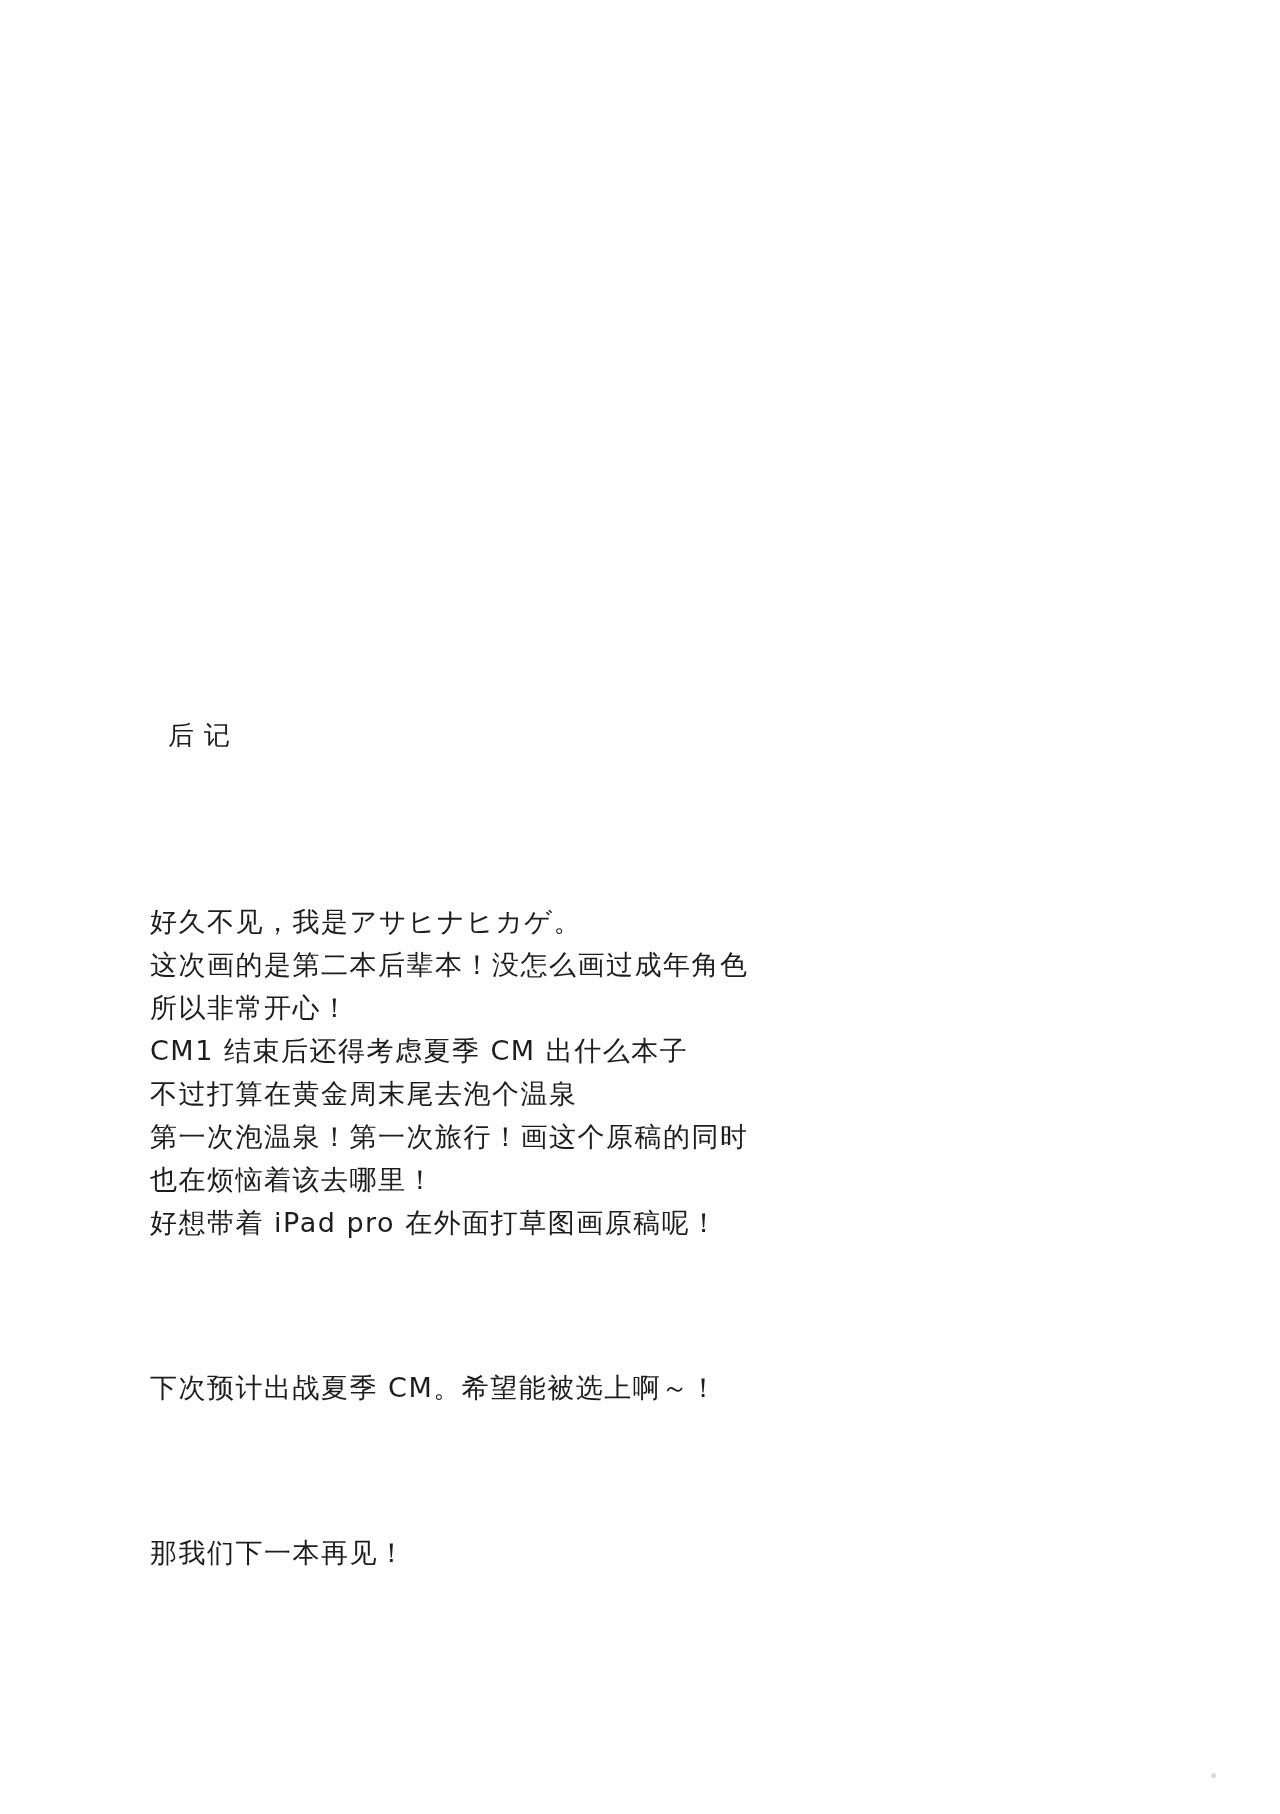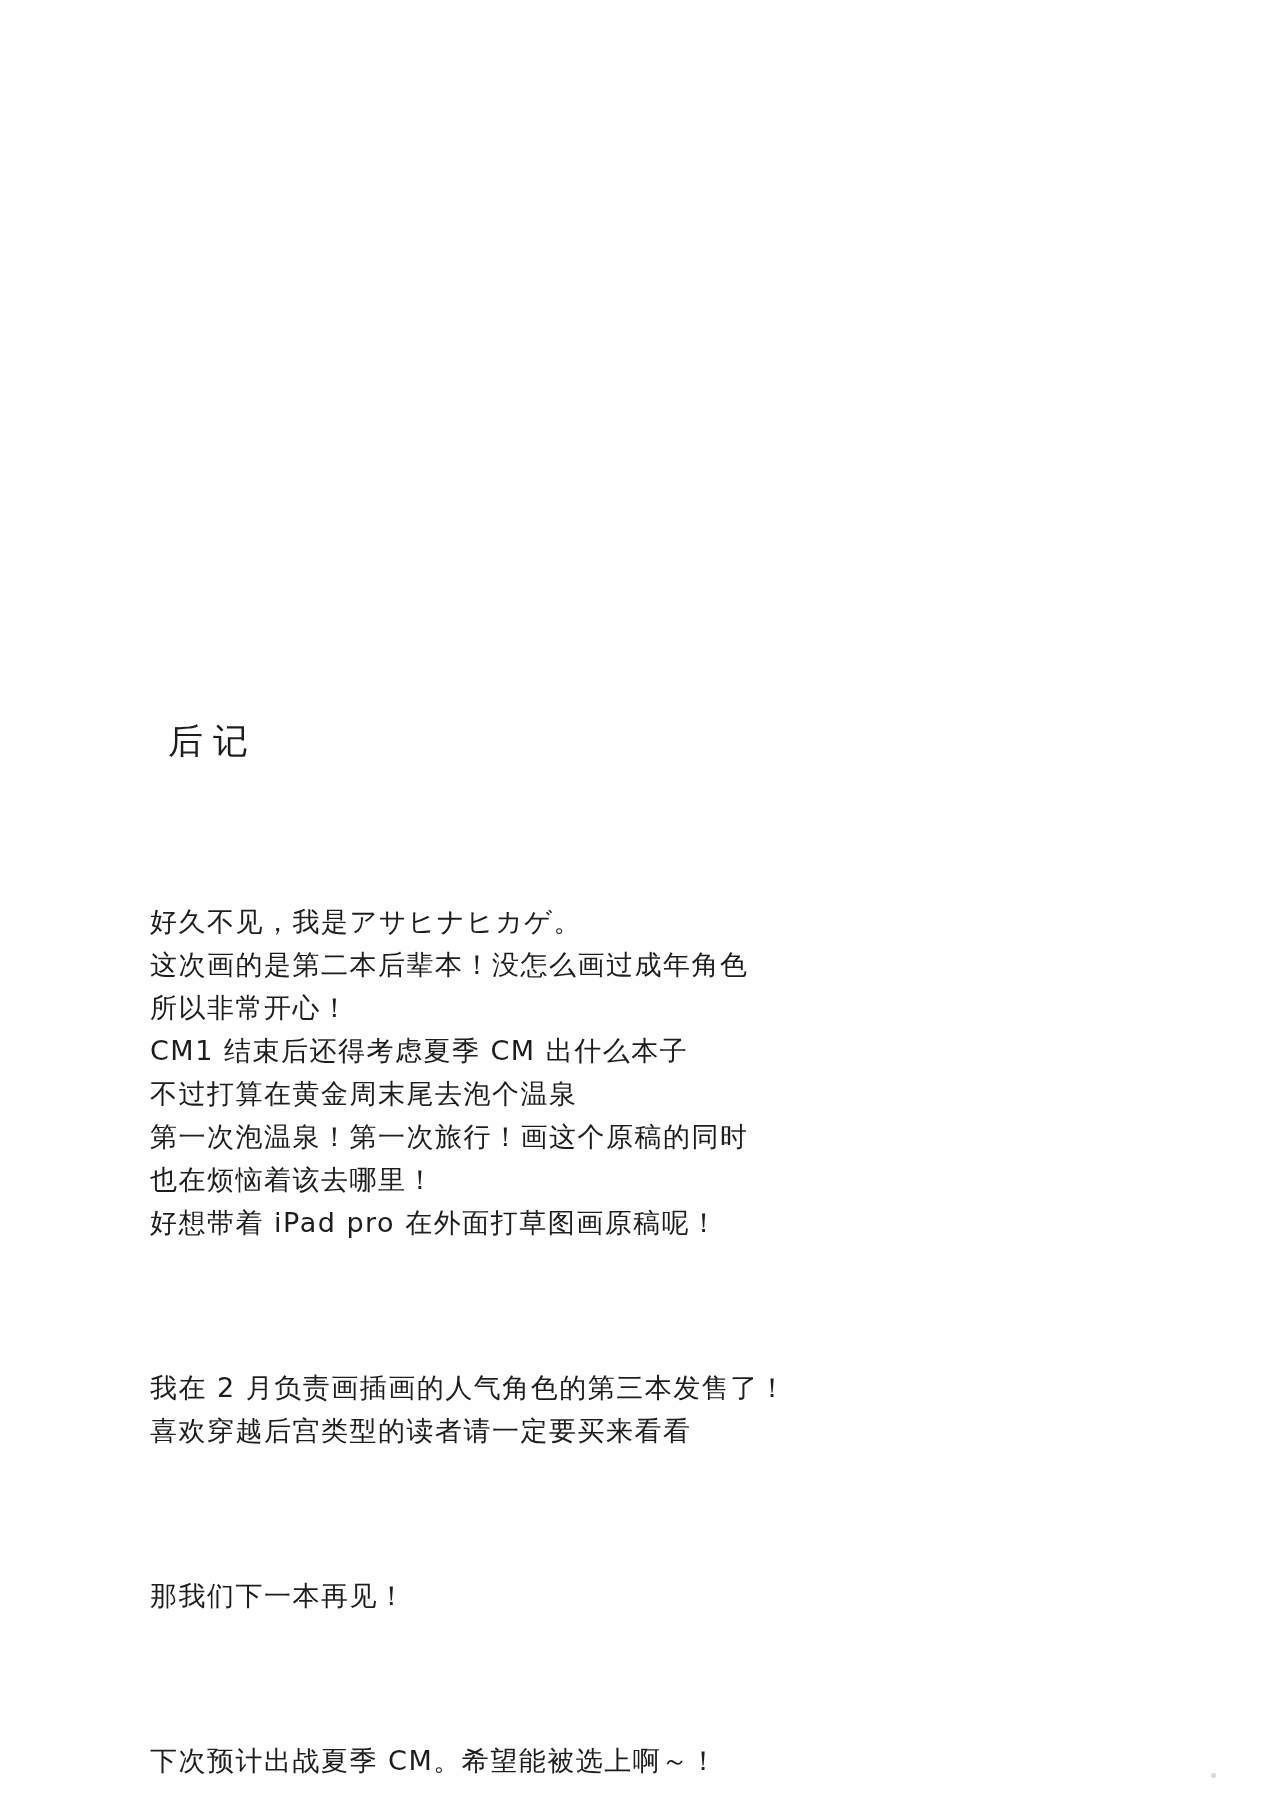--- a/index.html
+++ b/index.html
@@ -19,21 +19,21 @@
     position: absolute;
     inset: 0;
     background: #fefefe;
   }
 
   
   .afterword-title {
     position: absolute;
     left: 168px;
     top: 718px;
-    font-size: 35px;
+    font-size: 26px;
     letter-spacing: 10px;
     color: #1d1d1d;
     font-family: "DejaVu Sans", sans-serif;
     font-weight: 400;
     white-space: nowrap;
   }
 
   
   .afterword-body {
     position: absolute;
@@ -76,21 +76,19 @@
 
   <div class="afterword-body">
     <p class="para">好久不见，我是アサヒナヒカゲ。
 这次画的是第二本后辈本！没怎么画过成年角色
 所以非常开心！
 CM1 结束后还得考虑夏季 CM 出什么本子
 不过打算在黄金周末尾去泡个温泉
 第一次泡温泉！第一次旅行！画这个原稿的同时
 也在烦恼着该去哪里！
 好想带着 iPad pro 在外面打草图画原稿呢！</p>
-    <p class="para">我在 2 月负责画插画的人气角色的第三本发售了！
-喜欢穿越后宫类型的读者请一定要买来看看</p>
+    <p class="para">下次预计出战夏季 CM。希望能被选上啊～！</p>
     <p class="para">那我们下一本再见！</p>
-    <p class="para">下次预计出战夏季 CM。希望能被选上啊～！</p>
   </div>
 
   <div class="speck"></div>
 
 </div>
 
 </body></html>

